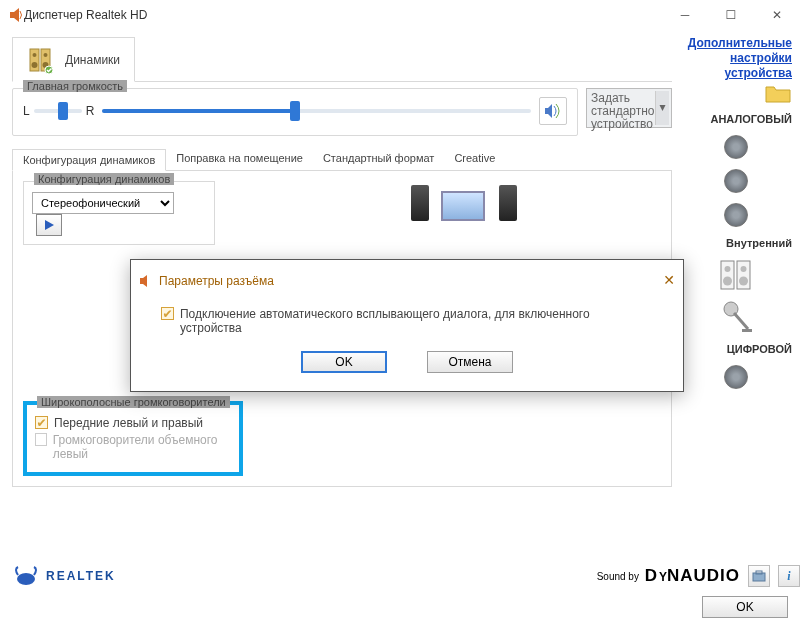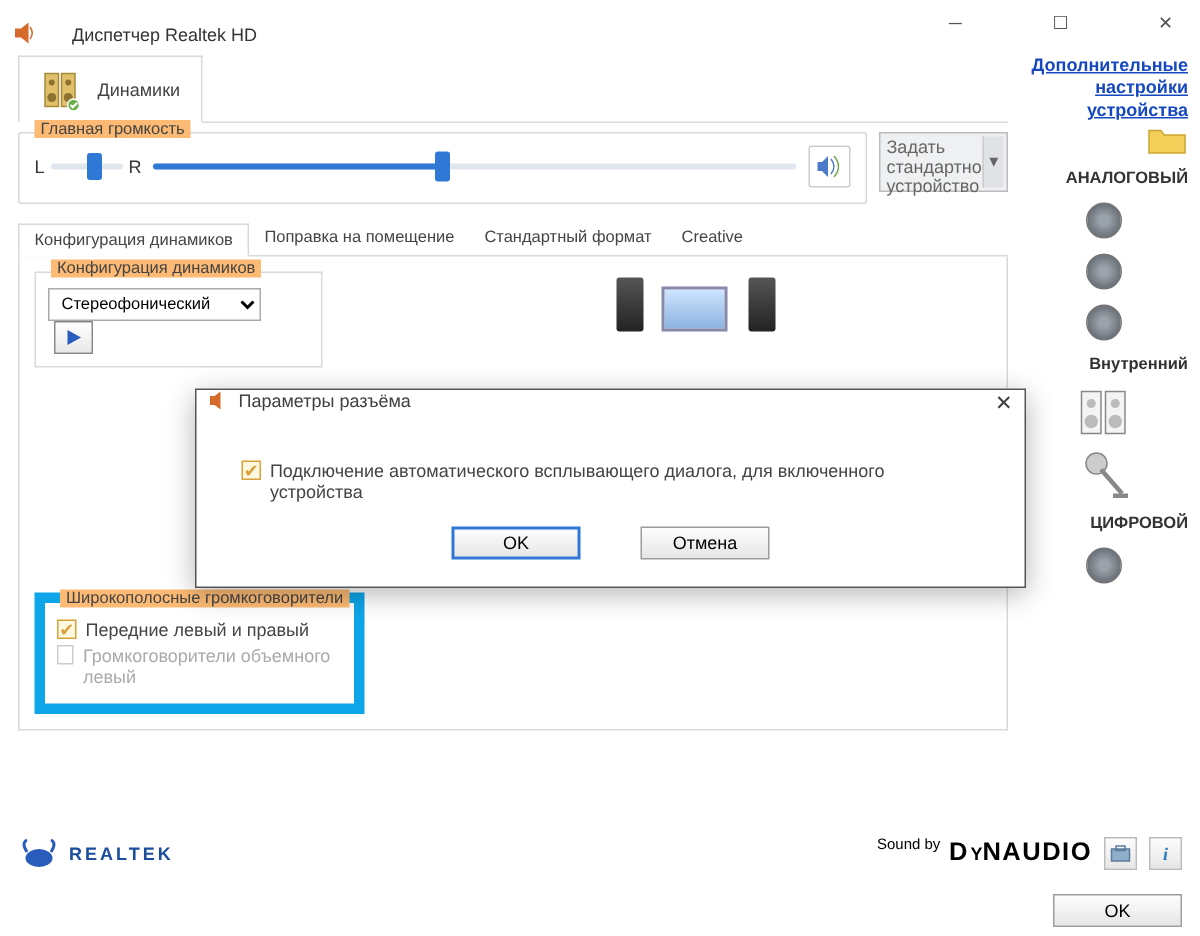--- a/index.html
+++ b/index.html
@@ -1,32 +1,32 @@
 <!DOCTYPE html>
 <html><head>
 <meta charset="utf-8">
 <style>
   * { box-sizing: border-box; margin: 0; padding: 0; font-family: "Segoe UI", Tahoma, sans-serif; font-size: 12px; }
   body { background: #fff; width: 800px; height: 624px; position: relative; overflow: hidden; }
 
-  .titlebar { height: 30px; display: flex; align-items: flex-end; padding: 0 0 0 8px; gap: 24px; }
+  .titlebar { height: 30px; display: flex; align-items: center; padding: 0 0 0 8px; }
   .titlebar .title { flex: 1; font-size: 12px; color: #333; }
   .win-btn { width: 46px; height: 30px; display: flex; align-items: center; justify-content: center; color: #555; }
 
   .main-area { display: flex; height: 512px; }
   .left-col { flex: 1; padding: 6px 4px 6px 12px; }
   .right-col { width: 124px; padding: 6px 8px 6px 4px; }
 
   .tabs-top { display: flex; height: 46px; border-bottom: 1px solid #d9d9d9; margin-bottom: 6px; }
   .tab-top { display: flex; align-items: center; padding: 0 14px; gap: 8px; color: #444; position: relative; top: 1px; }
   .tab-top.active { border: 1px solid #d9d9d9; border-bottom: 1px solid #fff; background: #fff; }
   .tab-icon { width: 30px; height: 30px; }
 
   .group { border: 1px solid #d9d9d9; border-radius: 2px; padding: 8px 10px 10px; margin-bottom: 8px; position: relative; }
-  .group-title { position: absolute; top: -9px; left: 10px; background: #fdba74; padding: 0 4px; color: #444; font-size: 11px; }
+  .group-title { position: absolute; top: -9px; left: 10px; background: #a3a3a3; padding: 0 4px; color: #444; font-size: 11px; }
 
   .volume-row { display: flex; align-items: center; gap: 8px; }
   .balance { display: flex; align-items: center; gap: 4px; font-size: 11px; color: #333; }
   .bal-track { width: 48px; height: 4px; background: #e0e7ef; position: relative; border-radius: 2px; }
   .bal-thumb { width: 10px; height: 18px; background: #2f78d6; position: absolute; top: -7px; left: 24px; border-radius: 2px; }
   .vol-track { flex: 1; height: 4px; background: #e0e7ef; position: relative; border-radius: 2px; }
   .vol-fill { height: 4px; background: #2f78d6; width: 45%; border-radius: 2px; }
   .vol-thumb { width: 10px; height: 20px; background: #2f78d6; position: absolute; top: -8px; left: calc(45% - 5px); border-radius: 2px; }
   .sound-icon { width: 28px; height: 28px; border: 1px solid #ccc; border-radius: 2px; display: flex; align-items: center; justify-content: center; }
 
@@ -43,45 +43,45 @@
   .config-grp { border: 1px solid #d9d9d9; padding: 10px 8px 8px; position: relative; width: 192px; }
   .config-select { width: 142px; height: 22px; border: 1px solid #aaa; font-size: 11px; padding: 2px 4px; background: #fff; }
   .play-btn { width: 26px; height: 22px; border: 1px solid #888; background: linear-gradient(#fff,#e8e8e8); display: inline-flex; align-items: center; justify-content: center; vertical-align: top; margin-left: 4px; }
 
   .scene { position: absolute; right: 60px; top: 8px; width: 300px; height: 210px; }
   .floor { position: absolute; top: 110px; left: 0; right: 0; height: 110px; background: linear-gradient(180deg,#c8a98a 0%,#ad8b6c 100%); border: 1px solid #b89878; transform: perspective(420px) rotateX(50deg); }
   .monitor { position: absolute; top: 12px; left: 130px; width: 44px; height: 30px; background: linear-gradient(#cfe4ff,#8db3e0); border: 2px solid #88a; }
   .spk { position: absolute; top: 6px; width: 18px; height: 36px; background: linear-gradient(#555,#222); border-radius: 2px; }
   .spk.l { left: 100px; } .spk.r { left: 188px; }
 
-  .wideband { position: absolute; left: 10px; bottom: 10px; width: 220px; border: 7px solid #0ea5e9; padding: 8px; }
+  .wideband { position: absolute; left: 10px; bottom: 10px; width: 220px; border: 4px solid #0ea5e9; padding: 8px; }
   .cb-row { display: flex; align-items: flex-start; gap: 6px; font-size: 11px; color: #444; margin: 3px 0; }
   .cb { width: 13px; height: 13px; border: 1px solid #888; display: inline-flex; align-items: center; justify-content: center; }
   .cb.checked { background: #fff7e0; border-color: #d6a23a; color: #d6a23a; }
   .cb.disabled { border-color: #ccc; }
   .disabled-text { color: #aaa; }
 
   .adv-link { display: block; text-align: right; color: #1648c0; text-decoration: underline; font-size: 12px; font-weight: bold; line-height: 1.25; }
   .section-label { text-align: right; font-weight: bold; font-size: 11px; color: #333; margin: 8px 0; }
   .port-row { display: flex; justify-content: center; margin: 10px 0; }
   .port { width: 24px; height: 24px; border-radius: 50%; background: radial-gradient(#9aa2aa 20%, #6c7279 70%); border: 1px solid #777; }
   .dev-icon { width: 36px; height: 36px; margin: 0 auto; display: block; }
   .folder-icon { width: 28px; height: 24px; float: right; }
 
-  .footer { position: absolute; bottom: 30px; left: 12px; right: 12px; height: 36px; display: flex; align-items: flex-start; }
+  .footer { position: absolute; bottom: 30px; left: 12px; right: 0; height: 36px; display: flex; align-items: center; }
   .realtek-logo { color: #1a4d9c; font-weight: bold; font-size: 17px; letter-spacing: 2px; display: flex; align-items: center; gap: 6px; }
   .soundby { margin-left: auto; font-size: 10px; }
   .dynaudio { font-weight: 800; font-size: 17px; letter-spacing: 1px; }
   .small-btn { width: 22px; height: 22px; border: 1px solid #bbb; background: linear-gradient(#fdfdfd,#e6e6e6); margin-left: 8px; display: flex; align-items: center; justify-content: center; }
 
   .bottom-ok { position: absolute; right: 12px; bottom: 6px; }
   .btn { min-width: 86px; height: 22px; border: 1px solid #9c9c9c; background: linear-gradient(#fdfdfd,#e6e6e6); font-size: 12px; }
 
   .modal { position: absolute; top: 259px; left: 130px; width: 554px; background: #fff; border: 1px solid #555; box-shadow: 0 4px 18px rgba(0,0,0,.3); }
-  .modal-title { height: 28px; display: flex; align-items: flex-start; padding: 0 8px; font-size: 12px; color: #404040; }
+  .modal-title { height: 28px; display: flex; align-items: flex-end; padding: 0 8px; font-size: 12px; color: #a16207; }
   .modal-title .close { margin-left: auto; font-size: 14px; }
   .modal-body { padding: 16px 30px 18px; }
   .modal-actions { display: flex; justify-content: center; gap: 40px; margin-top: 16px; }
   .btn.prim { border: 2px solid #2f78d6; }
 </style>
 </head>
 <body>
 
 <div class="titlebar">
   <svg width="16" height="16">

